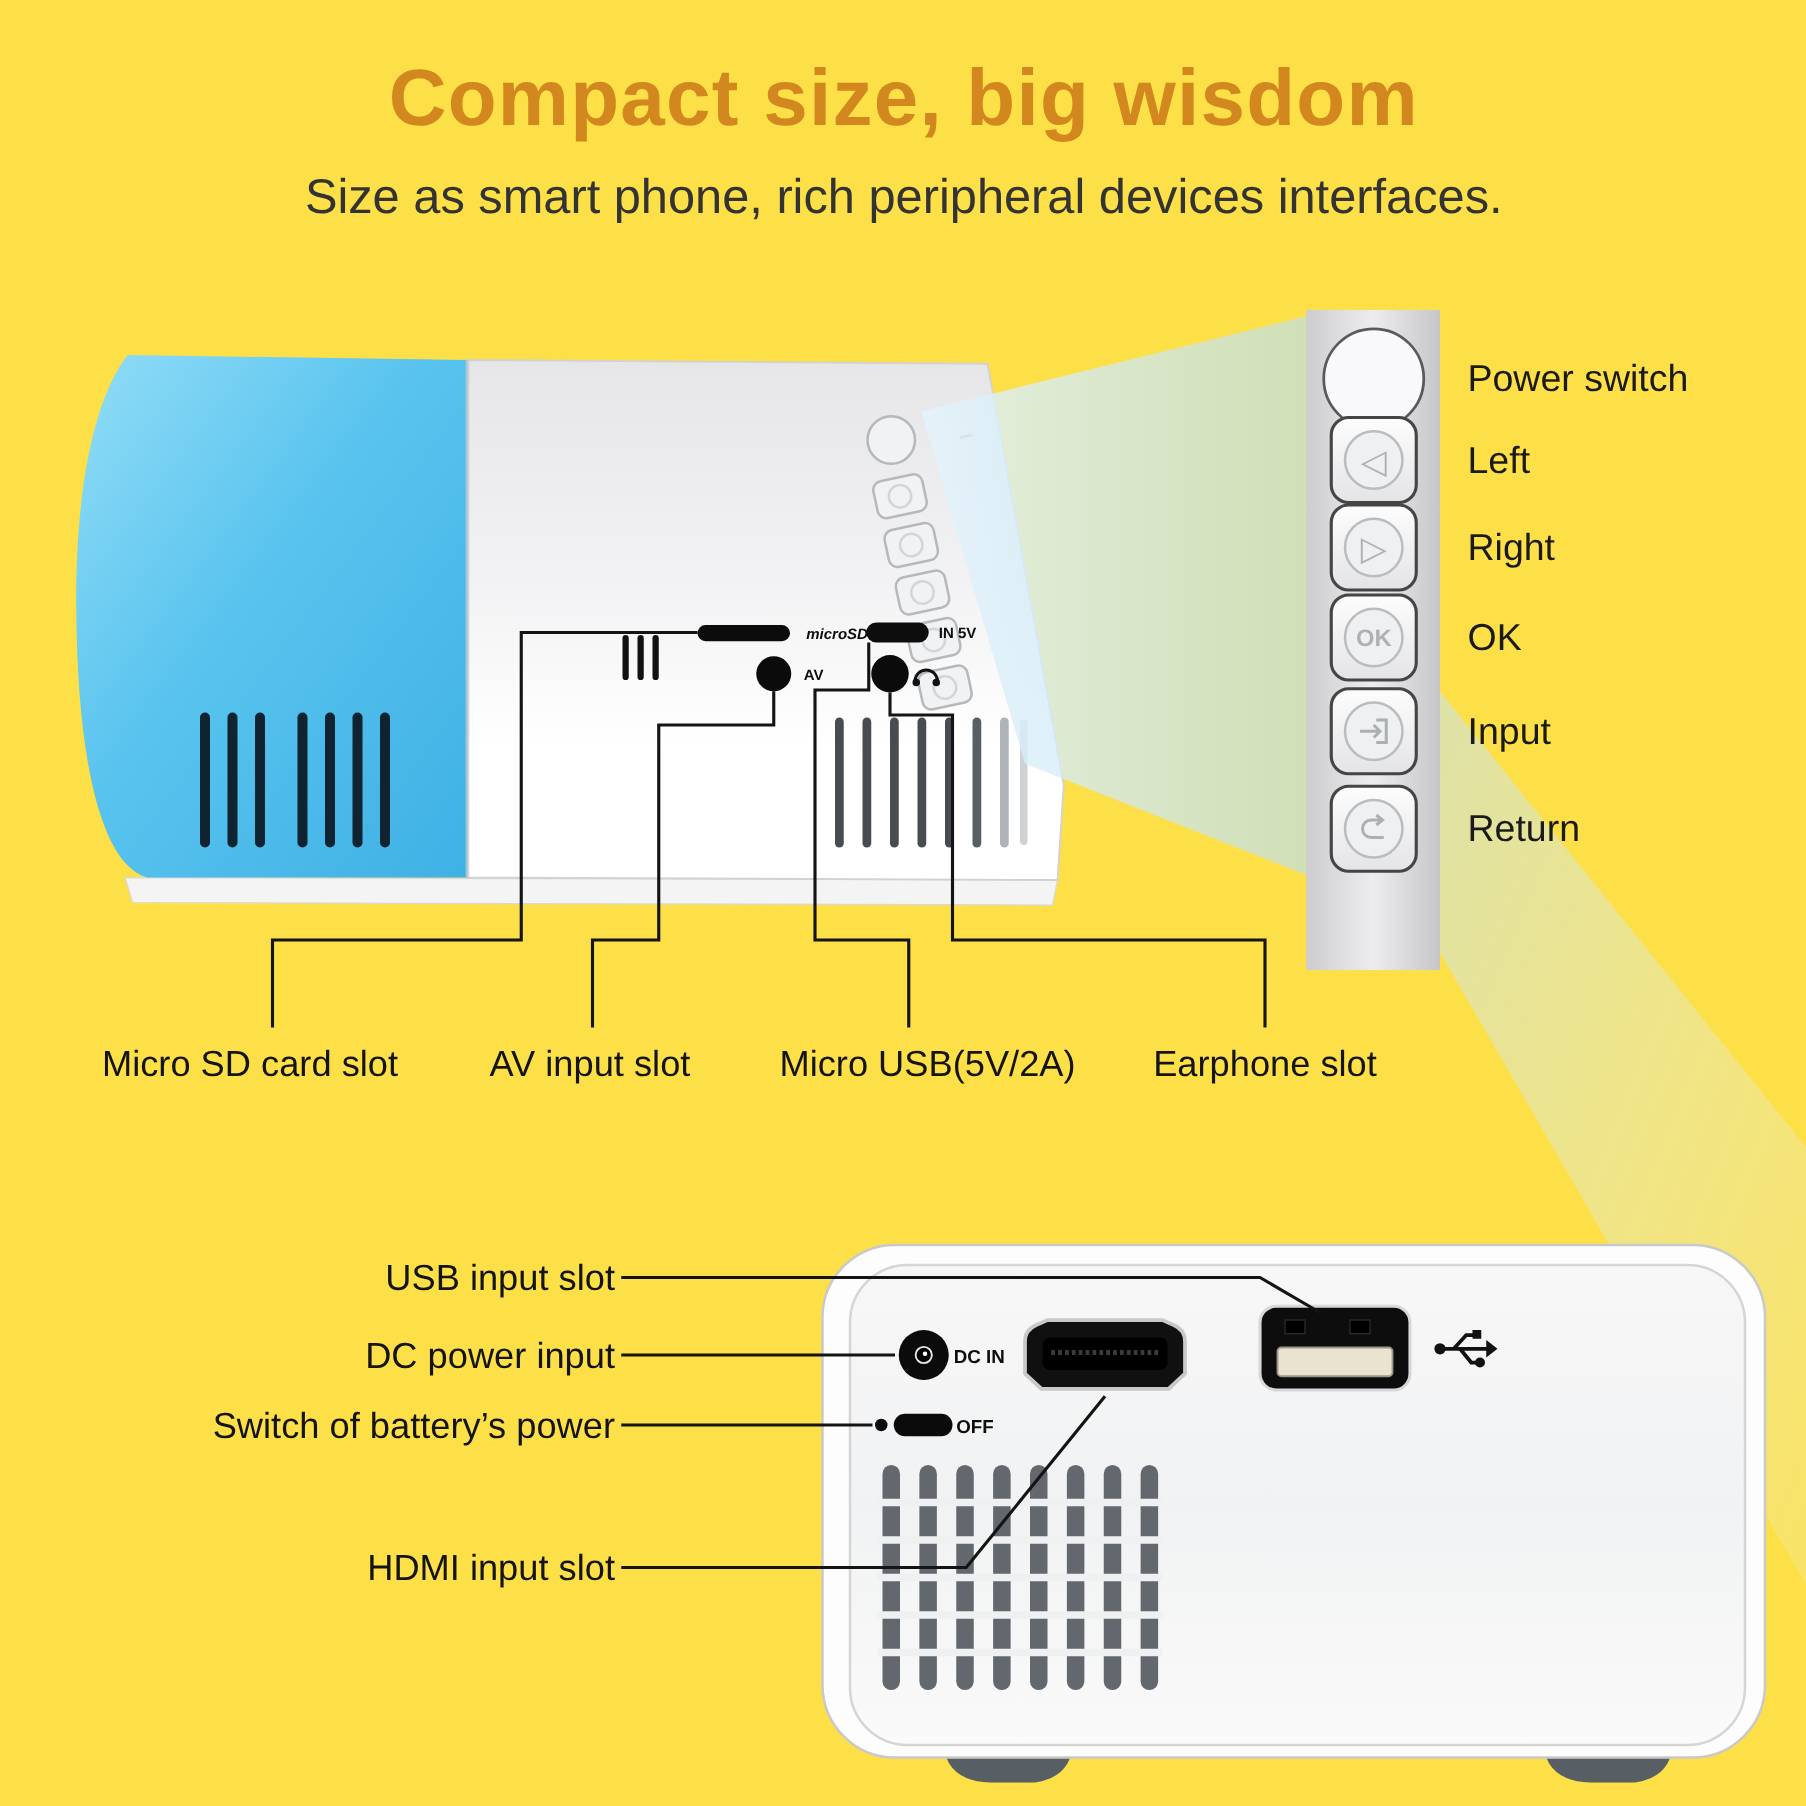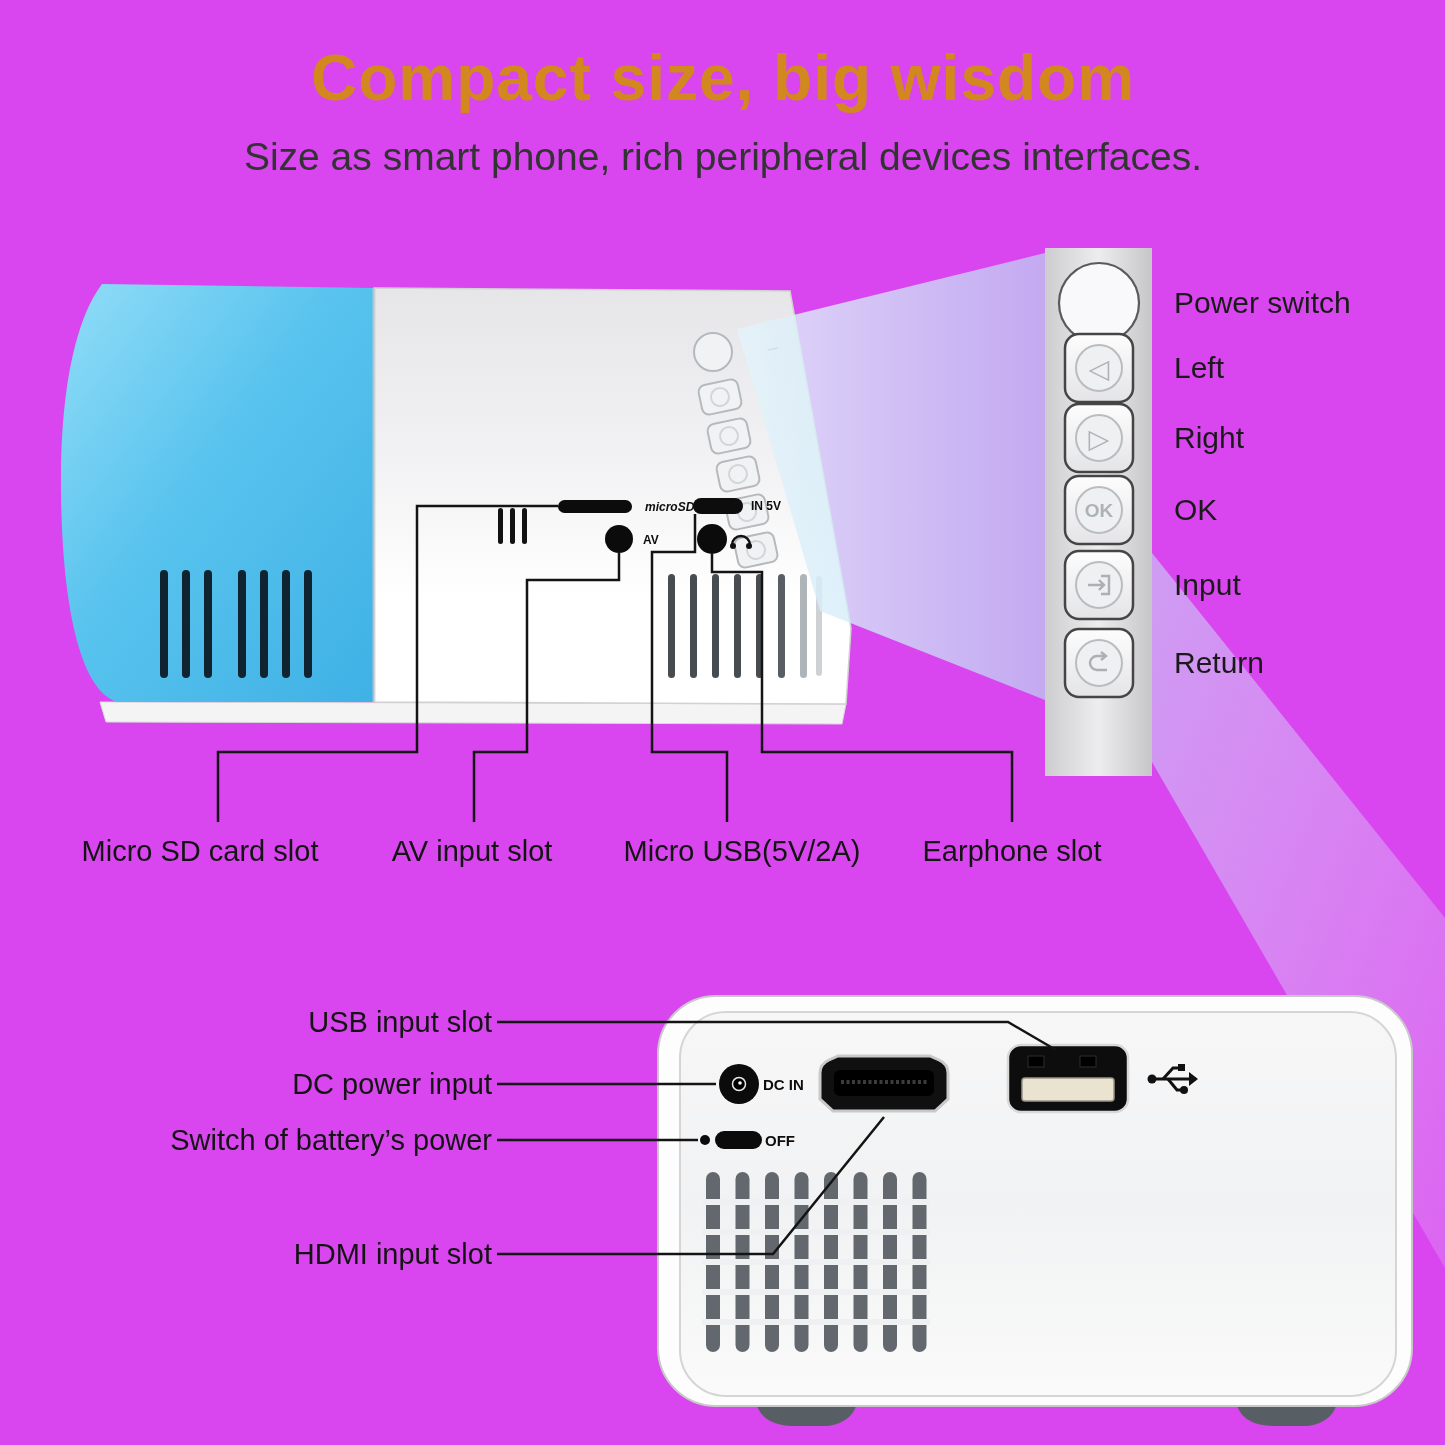--- a/index.html
+++ b/index.html
@@ -1,16 +1,16 @@
 <!DOCTYPE html>
 <html><head>
 <meta charset="utf-8">
 <style>
   html,body{margin:0;padding:0;background:#ffffff;}
-  .stage{position:relative;width:1445px;height:1445px;background:#d946ef;overflow:hidden;
+  .stage{position:relative;width:1445px;height:1445px;background:#fde047;overflow:hidden;
          font-family:"Liberation Sans", sans-serif;}
   svg{display:block}
   text{font-family:"Liberation Sans", sans-serif;}
   .title-text{font-size:64px;font-weight:bold;letter-spacing:1px;}
   .subtitle-text{font-size:39px;fill:#333333;}
   .callout-label{font-size:29px;fill:#141414;}
   .panel-label{font-size:30px;fill:#1a1a1a;}
   .mark-small{font-size:12px;font-weight:bold;fill:#0d0d0d;}
   .mark-small-italic{font-size:12px;font-weight:bold;font-style:italic;fill:#0d0d0d;}
   .mark-med{font-size:15px;font-weight:bold;fill:#0d0d0d;}

